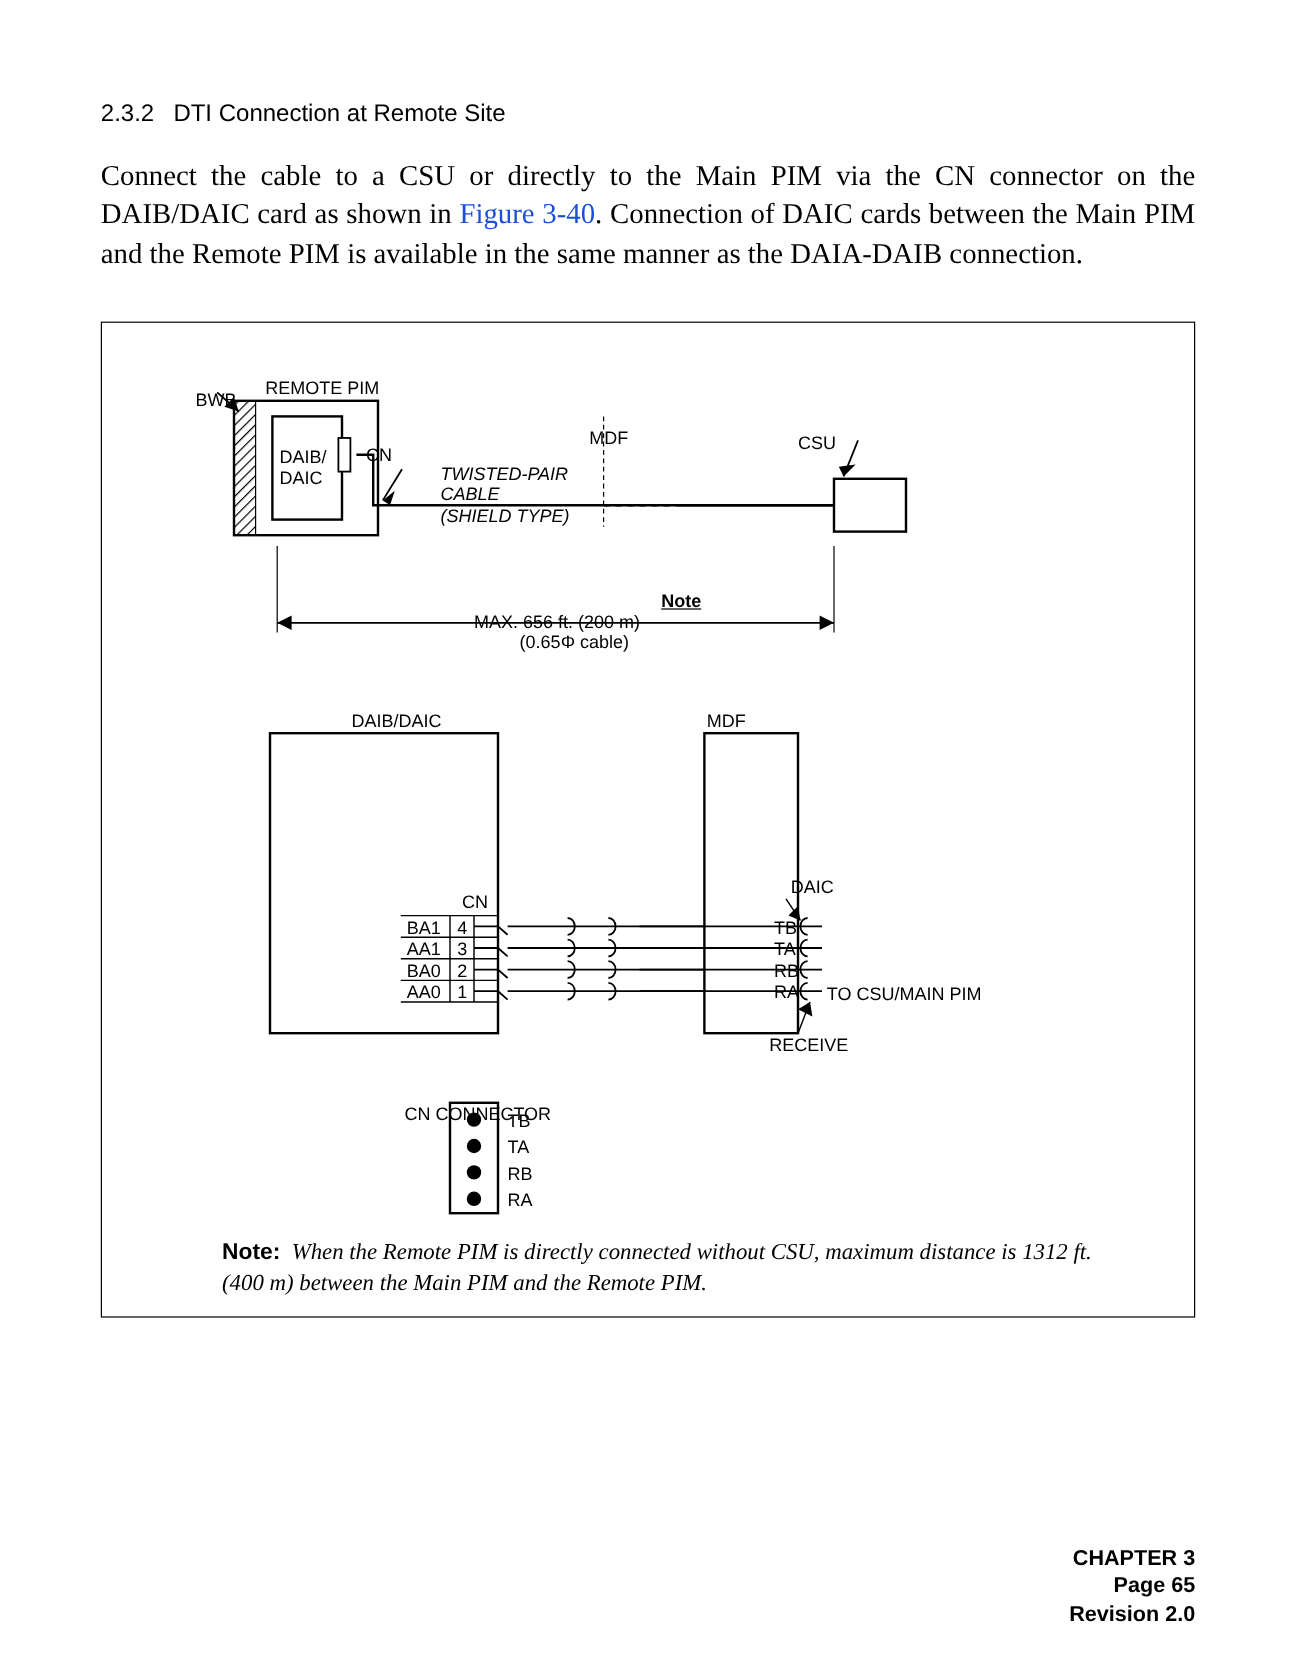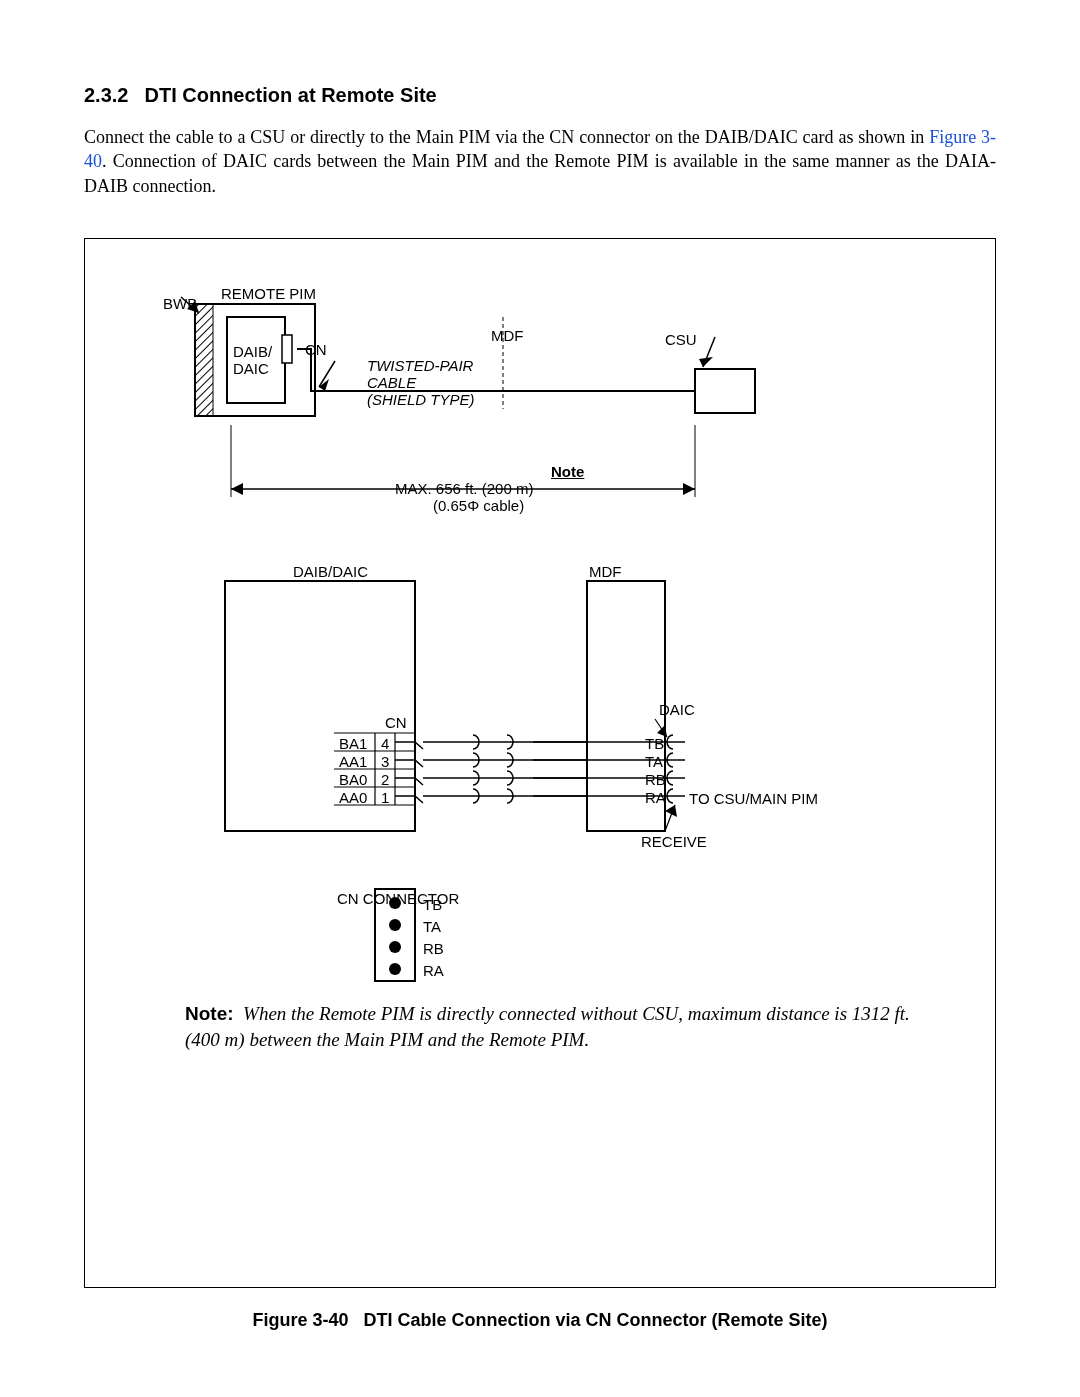--- a/index.html
+++ b/index.html
@@ -11,38 +11,38 @@
   }
   .page {
     width: 1080px;
     height: 1397px;
     position: relative;
     box-sizing: border-box;
     padding: 84px 84px 50px 84px;
   }
   .section-heading {
     font-family: Arial, Helvetica, sans-serif;
-    font-weight: bold;
+    font-weight: normal;
     font-size: 20px;
     margin-bottom: 12px;
   }
   .section-heading .num { display:inline-block; margin-right:16px; }
   .body-text {
-    font-size: 18px;
+    font-size: 24px;
     line-height: 1.35;
     text-align: justify;
   }
   .link { color: #1a4fd6; }
   .figure-box {
     border: 1.5px solid #000;
     margin-top: 40px;
     width: 100%;
     box-sizing: border-box;
     position: relative;
-    height: 1050px;
+    height: 830px;
   }
   .caption {
     font-family: Arial, Helvetica, sans-serif;
     font-weight: bold;
     font-size: 18px;
     text-align: center;
     margin-top: 22px;
   }
   .footer {
     position: absolute;
@@ -232,21 +232,23 @@
     <span class="lbl" style="left:338px; top:679px;">TA</span>
     <span class="lbl" style="left:338px; top:701px;">RB</span>
     <span class="lbl" style="left:338px; top:723px;">RA</span>
 
     <div class="note-line" style="left:100px; top:762px; right:72px;">
       <span class="b">Note:</span>&nbsp;&nbsp;<span>When the Remote PIM is directly connected without CSU, maximum distance is 1312 ft. (400 m) between the Main PIM and the Remote PIM.</span>
     </div>
 
   </div>
 
-  <div class="caption">
-    <span>Figure 3-40</span>&nbsp;&nbsp;&nbsp;<span>DTI Cable Connection via CN Connector (Remote Site)</span>
-  </div>
 
   <div class="footer">
     <div></div>
+    <div class="right">
+      <div>CHAPTER 3</div>
+      <div>Page 65</div>
+      <div>Revision 2.0</div>
+    </div>
   </div>
 
 </div>
 
 </body></html>

